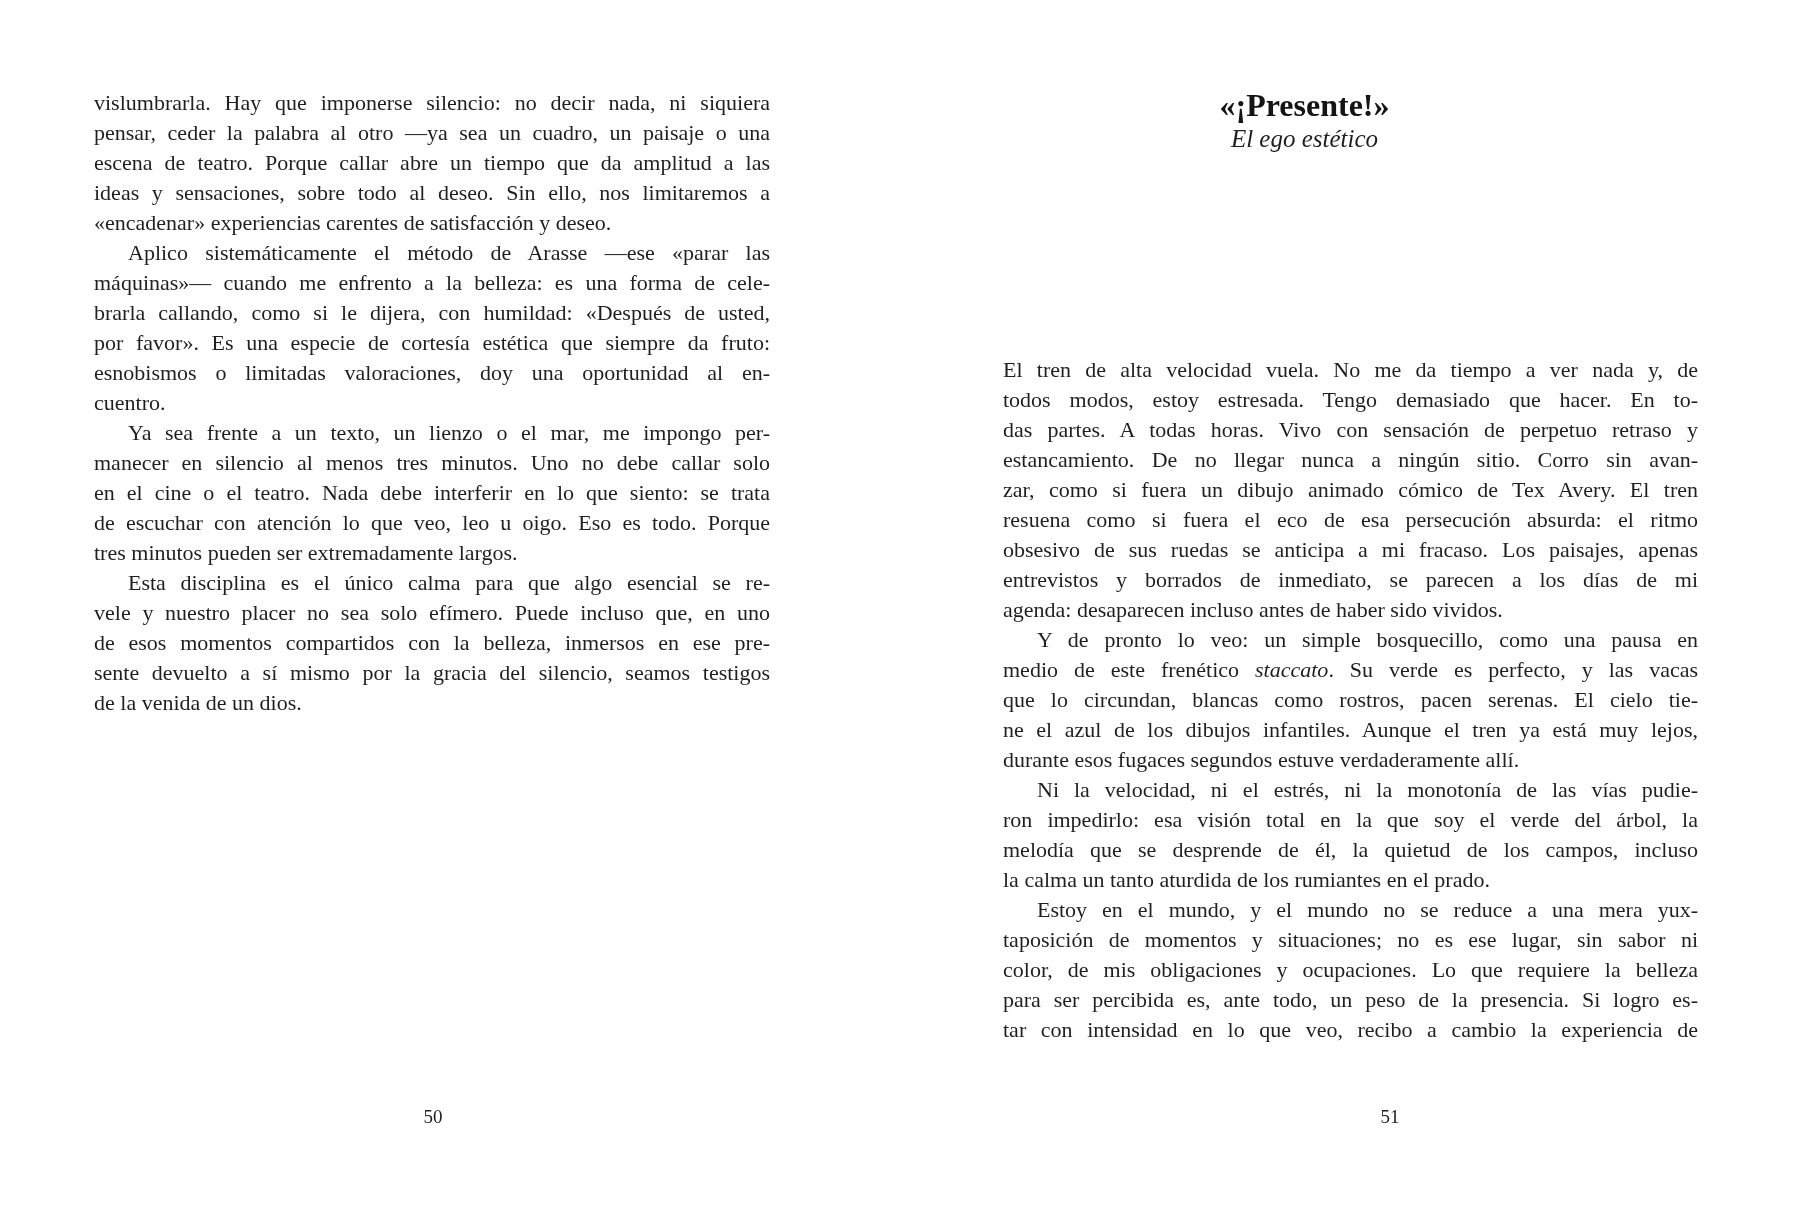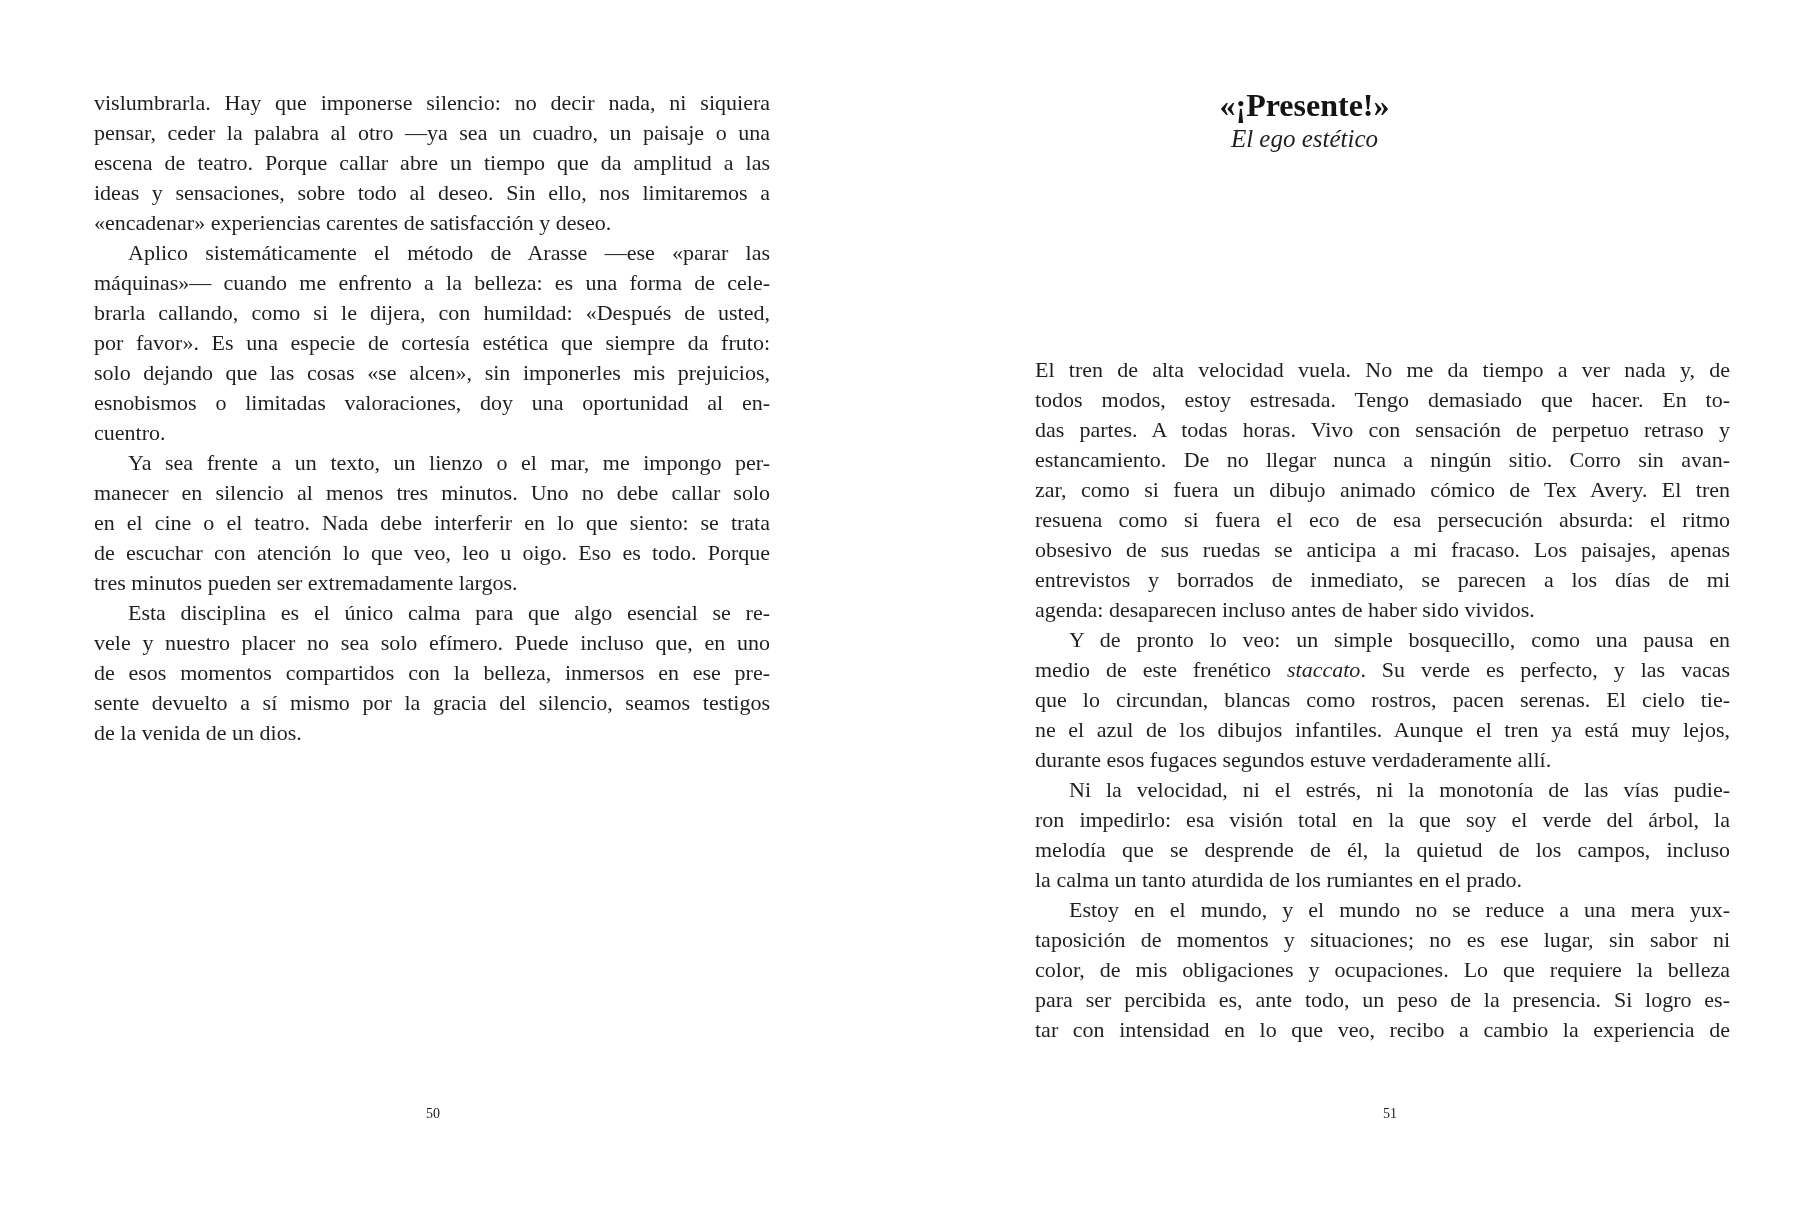--- a/index.html
+++ b/index.html
@@ -16,21 +16,21 @@
     font-family: "Liberation Serif", "DejaVu Serif", serif;
     color: #1f1f1f;
   }
   .page-body {
     position: absolute;
     font-size: 22px;
     line-height: 30px;
     color: #1f1f1f;
   }
   #left-body  { top: 88px;  left: 94px;   width: 676px; }
-  #right-body { top: 355px; left: 1003px; width: 695px; margin-left: 32px; }
+  #right-body { top: 355px; left: 1003px; width: 695px; }
 
   .line {
     text-align: justify;
     text-align-last: justify;
     -moz-text-align-last: justify;
   }
   .line.para-end {
     text-align-last: left;
     -moz-text-align-last: left;
   }
@@ -53,40 +53,39 @@
     margin-top: 1px;
     font-size: 25px;
     line-height: 30px;
     font-style: italic;
     color: #1f1f1f;
   }
   .page-number {
     position: absolute;
     top: 1106px;
     transform: translateX(-50%);
-    font-size: 14px;
+    font-size: 19px;
     color: #222222;
   }
   #page-number-left  { left: 433px; }
   #page-number-right { left: 1390px; }
 </style>
 </head>
 <body>
 
 <div id="left-body" class="page-body">
     <div class="line">vislumbrarla. Hay que imponerse silencio: no decir nada, ni siquiera</div>
     <div class="line">pensar, ceder la palabra al otro —ya sea un cuadro, un paisaje o una</div>
     <div class="line">escena de teatro. Porque callar abre un tiempo que da amplitud a las</div>
     <div class="line">ideas y sensaciones, sobre todo al deseo. Sin ello, nos limitaremos a</div>
     <div class="line para-end">«encadenar» experiencias carentes de satisfacción y deseo.</div>
     <div class="line indent">Aplico sistemáticamente el método de Arasse —ese «parar las</div>
     <div class="line">máquinas»— cuando me enfrento a la belleza: es una forma de cele-</div>
     <div class="line">brarla callando, como si le dijera, con humildad: «Después de usted,</div>
     <div class="line">por favor». Es una especie de cortesía estética que siempre da fruto:</div>
-    <div class="line">solo dejando que las cosas «se alcen», sin imponerles mis prejuicios,</div>
     <div class="line">esnobismos o limitadas valoraciones, doy una oportunidad al en-</div>
     <div class="line para-end">cuentro.</div>
     <div class="line indent">Ya sea frente a un texto, un lienzo o el mar, me impongo per-</div>
     <div class="line">manecer en silencio al menos tres minutos. Uno no debe callar solo</div>
     <div class="line">en el cine o el teatro. Nada debe interferir en lo que siento: se trata</div>
     <div class="line">de escuchar con atención lo que veo, leo u oigo. Eso es todo. Porque</div>
     <div class="line para-end">tres minutos pueden ser extremadamente largos.</div>
     <div class="line indent">Esta disciplina es el único calma para que algo esencial se re-</div>
     <div class="line">vele y nuestro placer no sea solo efímero. Puede incluso que, en uno</div>
     <div class="line">de esos momentos compartidos con la belleza, inmersos en ese pre-</div>

